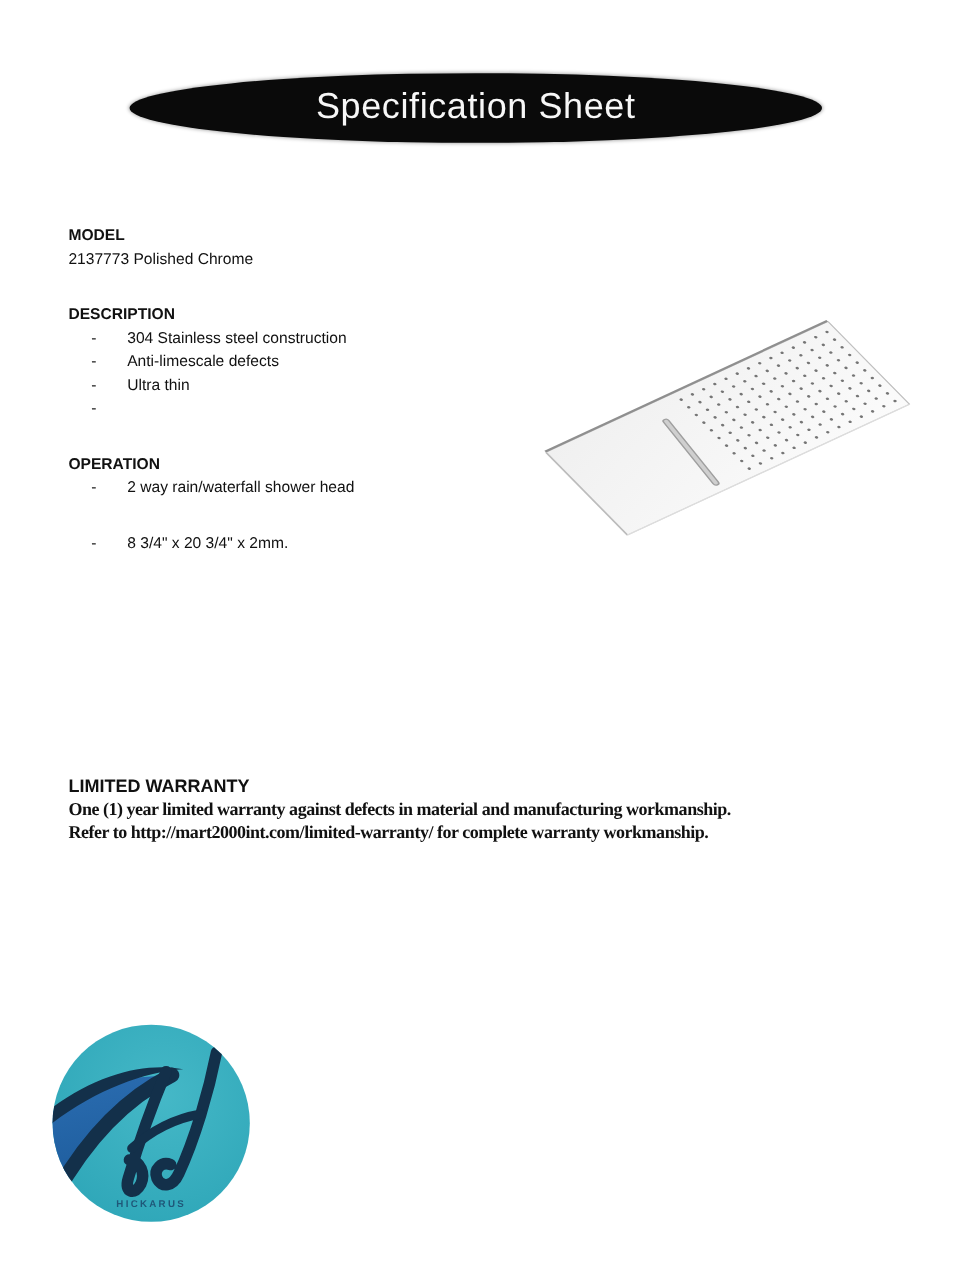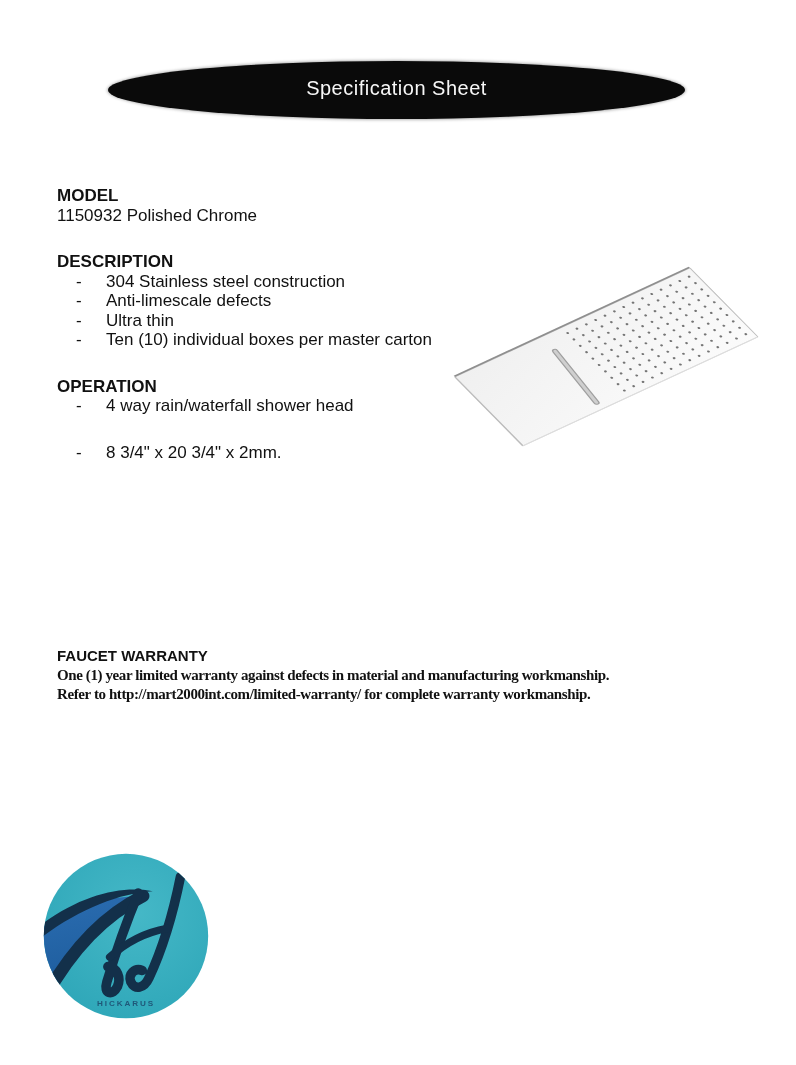--- a/index.html
+++ b/index.html
@@ -17,31 +17,31 @@
   .banner {
     position:absolute; left:108px; top:61px;
     width:577px; height:58px;
     background:#0a0a0a;
     border-radius:50%;
     display:flex; align-items:center; justify-content:center;
     box-shadow:0 0 3px 1px rgba(0,0,0,0.30);
   }
   .banner-text {
     color:#f7f7f7;
-    font-size:20px;
+    font-size:30px;
     letter-spacing:0.5px;
     padding-bottom:3px;
     white-space:nowrap;
   }
 
   
   .content {
     position:absolute; left:57px; top:186px;
     width:460px;
-    font-size:17px; line-height:19.5px;
+    font-size:13px; line-height:19.5px;
     color:#111111;
   }
   .section { margin-top:27px; }
   .section:first-child { margin-top:0; }
   .heading { font-weight:700; white-space:nowrap; }
   .line { white-space:nowrap; }
   .bullet-row { display:flex; white-space:nowrap; }
   .dash { flex:none; width:30px; margin-left:19px; }
 
   
@@ -69,21 +69,21 @@
     <span class="banner-text">Specification Sheet</span>
   </div>
 
   <div class="content">
 
     <div class="section">
       <div class="heading">MODEL</div>
       <div>
 
 
-          <div class="line">1150932 Polished Chrome</div>
+          <div class="line">2137773 Polished Chrome</div>
         </div>
     </div>
 
     <div class="section">
       <div class="heading">DESCRIPTION</div>
       <div>
 
           <div class="bullet-row">
             <span class="dash">-</span>
             <span class="bullet-text">304 Stainless steel construction</span>
@@ -94,32 +94,31 @@
             <span class="bullet-text">Anti-limescale defects</span>
           </div>
 
           <div class="bullet-row">
             <span class="dash">-</span>
             <span class="bullet-text">Ultra thin</span>
           </div>
 
           <div class="bullet-row">
             <span class="dash">-</span>
-            <span class="bullet-text">Ten (10) individual boxes per master carton</span>
           </div>
         </div>
     </div>
 
     <div class="section">
       <div class="heading">OPERATION</div>
       <div>
 
           <div class="bullet-row">
             <span class="dash">-</span>
-            <span class="bullet-text">4 way rain/waterfall shower head</span>
+            <span class="bullet-text">2 way rain/waterfall shower head</span>
           </div>
         </div>
     </div>
 
     <div class="section">
       <div>
 
           <div class="bullet-row">
             <span class="dash">-</span>
             <span class="bullet-text">8 3/4" x 20 3/4" x 2mm.</span>
@@ -285,21 +284,21 @@
           <circle cx="210.7" cy="89.0" r="1.25" fill="#757575"></circle>
           <circle cx="221.0" cy="89.0" r="1.25" fill="#757575"></circle>
           <circle cx="231.3" cy="89.0" r="1.25" fill="#757575"></circle>
           <circle cx="241.6" cy="89.0" r="1.25" fill="#757575"></circle>
           <circle cx="251.9" cy="89.0" r="1.25" fill="#757575"></circle>
         </g>
     </g>
   </svg>
 
   <div class="warranty">
-    <div class="heading">FAUCET WARRANTY</div>
+    <div class="heading">LIMITED WARRANTY</div>
     <div>
 
         <div class="line">One (1) year limited warranty against defects in material and manufacturing workmanship.</div>
 
         <div class="line">Refer to http://mart2000int.com/limited-warranty/ for complete warranty workmanship.</div>
       </div>
   </div>
 
   <svg class="logo-svg" viewBox="0 0 180 180" xmlns="http://www.w3.org/2000/svg">
     <defs>

